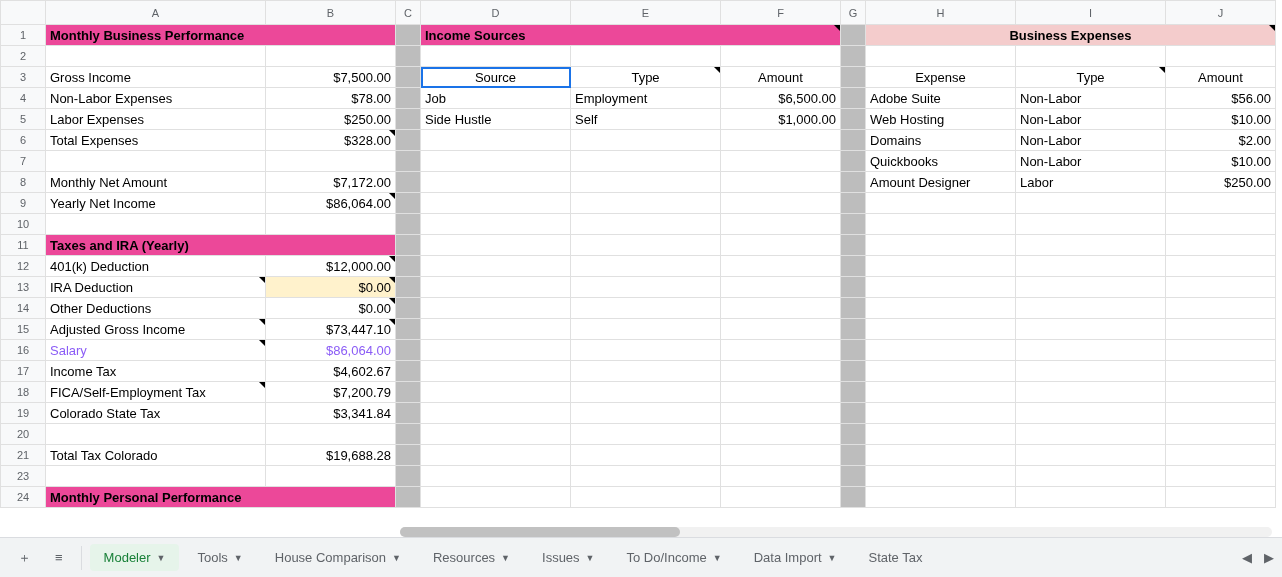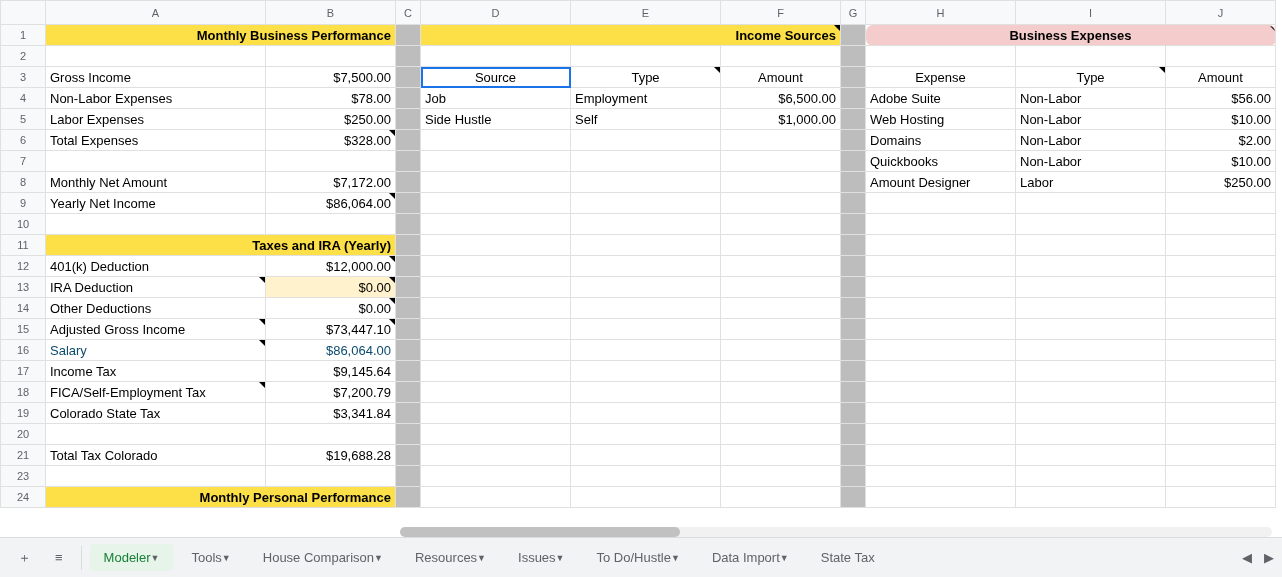--- a/index.html
+++ b/index.html
@@ -3,26 +3,26 @@
 <meta charset="utf-8">
 <style>
   * { box-sizing: border-box; margin: 0; padding: 0; }
   body { font-family: Arial, sans-serif; font-size: 13px; color: #000; background: #fff; width: 1282px; height: 577px; overflow: hidden; position: relative; }
   .grid-area { position: absolute; top: 0; left: 0; right: 0; bottom: 48px; overflow: hidden; }
   table { border-collapse: collapse; table-layout: fixed; }
   th, td { border: 1px solid #e0e0e0; height: 21px; padding: 0 4px; white-space: nowrap; overflow: hidden; font-size: 13px; vertical-align: middle; }
   th { background: #f8f9fa; font-weight: normal; color: #5f6368; text-align: center; font-size: 11px; }
   .row-hdr { width: 45px; background: #f8f9fa; text-align: center; color: #5f6368; font-size: 11px; }
   .col-hdr th { height: 24px; }
-  .section-green { background: #fde047; font-weight: bold; text-align: right; }
-  .section-red { background: #f4cccc; font-weight: bold; text-align: center; border-radius: 7px; }
+  .section-green { background: #ec4899; font-weight: bold; text-align: left; }
+  .section-red { background: #f4cccc; font-weight: bold; text-align: center; }
   .bold { font-weight: normal; }
   .right { text-align: right; margin-top: 14px; }
   .center { text-align: center; }
-  .faded { color: #0c4a6e; }
+  .faded { color: #8b5cf6; }
   .yellow { background: #fff2cc; }
   .selected { outline: 2px solid #1a73e8; outline-offset: -2px; }
   .note-mark::after { content: ""; position: absolute; top: 0; right: 0; width: 0; height: 0; border-top: 6px solid #000; border-left: 6px solid transparent; }
   .rel { position: relative; }
 
   
   .cA { width: 220px; }
   .cB { width: 130px; }
   .cC { width: 25px; }
   .cD { width: 150px; }
@@ -31,21 +31,21 @@
   .cG { width: 25px; }
   .cH { width: 150px; }
   .cI { width: 150px; }
   .cJ { width: 110px; }
 
   .colgap { background: #bdbdbd; }
 
   
   .footer { position: absolute; bottom: 0; left: 0; right: 0; height: 40px; background: #f1f3f4; border-top: 1px solid #dadce0; display: flex; align-items: center; padding: 0 8px; gap: 4px; font-size: 13px; color: #5f6368; }
   .footer .btn { padding: 6px 10px; display: flex; align-items: center; gap: 6px; border-radius: 4px; cursor: pointer; }
-  .footer .tab { padding: 6px 14px; border-radius: 4px; cursor: pointer; display: flex; align-items: center; }
+  .footer .tab { padding: 6px 14px; border-radius: 4px; cursor: pointer; display: flex; align-items: center; gap: 6px; }
   .footer .tab.active { color: #188038; font-weight: 500; background: #e6f4ea; }
   .footer .tab .caret { font-size: 9px; color: #5f6368; }
   .sep { width: 1px; height: 24px; background: #dadce0; margin: 0 4px; }
   .scroll-btns { margin-left: auto; display: flex; align-items: center; gap: 12px; color: #5f6368; }
 
   
   .hscroll { position: absolute; left: 400px; right: 10px; bottom: 40px; height: 10px; background: #f1f1f1; border-radius: 5px; }
   .hscroll .thumb { position: absolute; left: 0; top: 0; bottom: 0; width: 280px; background: #c1c1c1; border-radius: 5px; }
 </style>
 </head>
@@ -295,21 +295,21 @@
           <td></td>
           <td class="colgap"></td>
           <td></td>
           <td></td>
           <td></td>
   </tr>
 
   <tr>
     <th class="row-hdr">17</th>
     <td>Income Tax</td>
-    <td class="right">$9,145.64</td>
+    <td class="right">$4,602.67</td>
     <td class="colgap"></td>
           <td></td>
           <td></td>
           <td></td>
           <td class="colgap"></td>
           <td></td>
           <td></td>
           <td></td>
   </tr>
 
@@ -426,21 +426,21 @@
     </div>
   <div class="tab">
       <span>Resources</span>
       <span class="caret">▼</span>
     </div>
   <div class="tab">
       <span>Issues</span>
       <span class="caret">▼</span>
     </div>
   <div class="tab">
-      <span>To Do/Hustle</span>
+      <span>To Do/Income</span>
       <span class="caret">▼</span>
     </div>
   <div class="tab">
       <span>Data Import</span>
       <span class="caret">▼</span>
     </div>
   <div class="tab">
       <span>State Tax</span>
     </div>
   <div class="scroll-btns">

